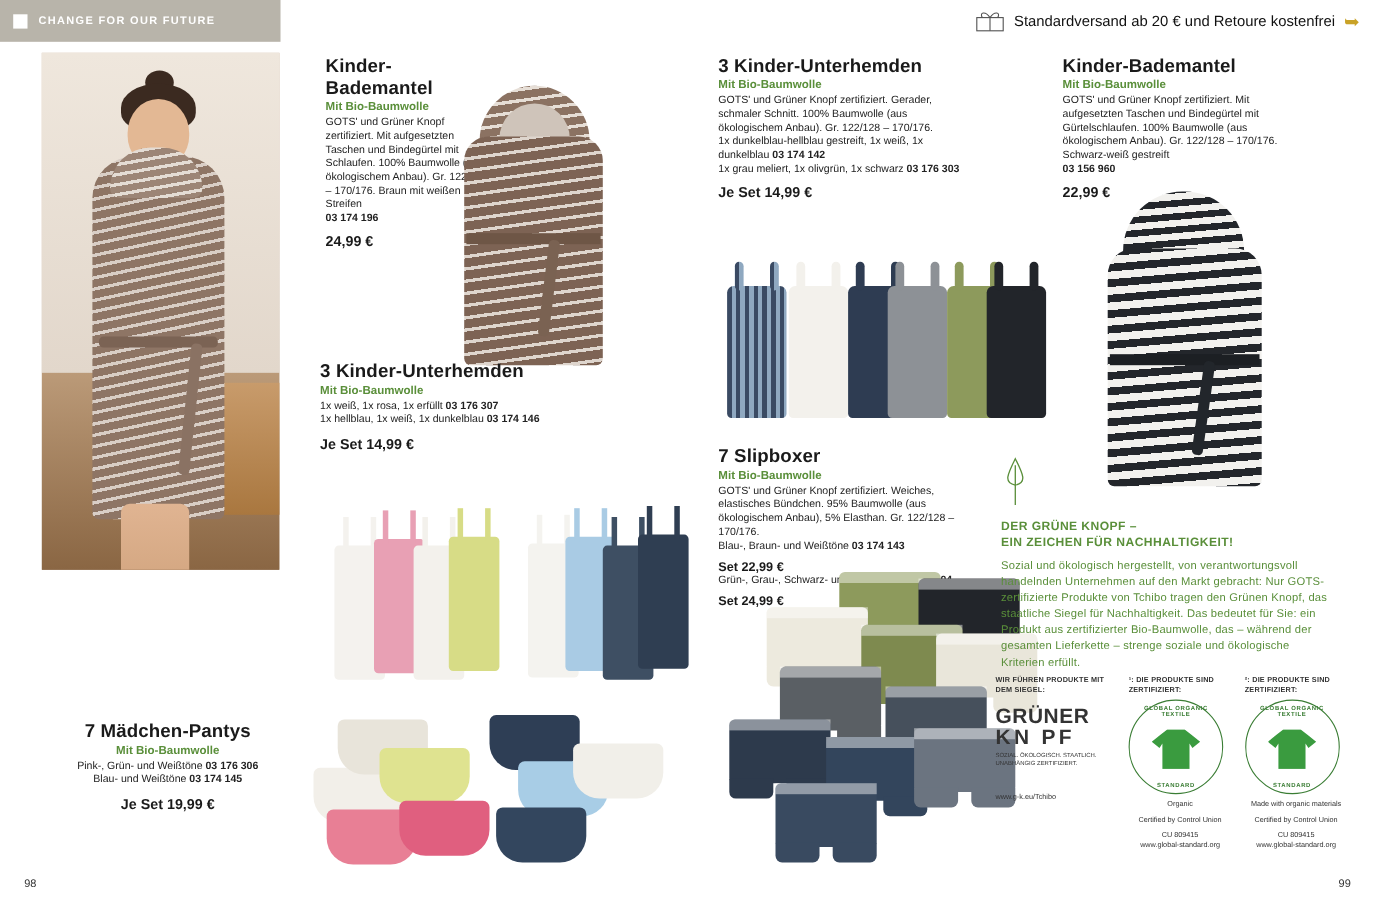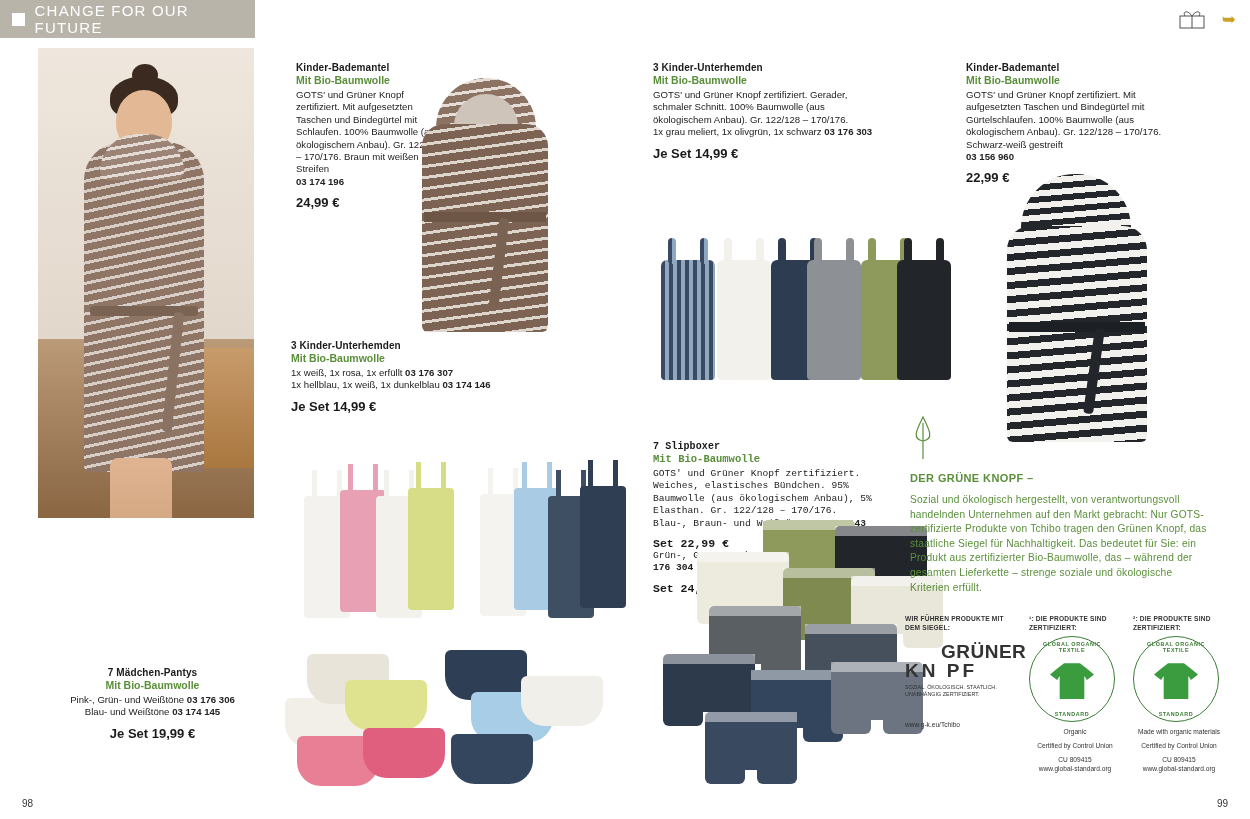--- a/index.html
+++ b/index.html
@@ -16,21 +16,21 @@
 
   
   .topbar-left {
     position:absolute; left:0; top:0; width:255px; height:38px;
     background:#b8b4aa; display:flex; align-items:center;
   }
   .topbar-left .sq {
     width:13px; height:13px; background:#ffffff; margin-left:12px; margin-right:10px;
   }
   .topbar-left .txt {
-    color:#ffffff; font-size:15px; letter-spacing:1.2px; font-weight:400;
+    color:#ffffff; font-size:10px; letter-spacing:1.2px; font-weight:700;
   }
   .topbar-right {
     position:absolute; right:0; top:0; width:600px; height:38px;
     display:flex; align-items:center; justify-content:flex-end;
     padding-right:14px; font-size:13.5px; color:#111;
   }
   .topbar-right .gift { margin-right:9px; opacity:.85; }
   .topbar-right .ribbon { margin-left:8px; color:#c9a227; font-size:17px; }
 
   
@@ -88,21 +88,21 @@
     position:absolute; left:96px; top:236px; width:10px; height:120px;
     background:#8a7263; border-radius:4px; transform:rotate(6deg);
   }
   .hero-photo .table {
     position:absolute; left:132px; top:300px; width:96px; height:120px;
     background:linear-gradient(180deg,#c89b6b,#a9773f);
   }
 
   
   .blk { position:absolute; }
-  .blk h3 { margin:12px 0 1px 0; font-size:10px; font-weight:700; letter-spacing:.1px; }
+  .blk h3 { margin:0 0 1px 0; font-size:17px; font-weight:700; letter-spacing:.1px; }
   .blk .bio { color:#5a8f3a; font-size:10.5px; font-weight:700; margin-bottom:3px; }
   .blk p { margin:0; font-size:9.6px; line-height:12.4px; color:#222; }
   .blk .price { font-size:13px; font-weight:700; margin-top:7px; }
   .blk .price.small { font-size:11.5px; }
   .bold { font-weight:700; }
   .setline { font-size:9.6px; line-height:12.4px; margin-top:6px; }
 
   
   .stage { position:absolute; }
 
@@ -192,21 +192,21 @@
   .gk h4 { margin:0; font-size:11px; font-weight:700; color:#5a8f3a; line-height:14px; letter-spacing:.4px; }
   .gk p { margin:8px 0 0 0; font-size:10.2px; line-height:14.6px; color:#5a8f3a; letter-spacing:.2px; }
 
   .seals { position:absolute; left:905px; top:615px; width:320px; font-size:7.4px; color:#333; }
   .seals .cols { display:flex; gap:12px; }
   .seals .c1 { width:112px; }
   .seals .c2 { width:96px; }
   .seals .c3 { width:96px; }
   .seals .hdr { font-size:6.6px; font-weight:700; line-height:8.6px; letter-spacing:.2px; }
   .gknopf-logo { margin-top:10px; }
-  .gknopf-logo .l1 { font-size:19px; font-weight:700; letter-spacing:.5px; line-height:19px;margin-left:36px; }
+  .gknopf-logo .l1 { font-size:19px; font-weight:700; letter-spacing:.5px; line-height:19px; }
   .gknopf-logo .l2 { font-size:19px; font-weight:700; letter-spacing:3px; line-height:20px; }
   .gknopf-logo .sub { font-size:5.4px; line-height:7px; margin-top:3px; }
   .gots { position:relative; width:86px; height:86px; margin-top:4px; }
   .gots .ring {
     position:absolute; inset:0; border-radius:50%; border:1.5px solid #3a7d34;
   }
   .gots .shirt {
     position:absolute; left:50%; top:50%; transform:translate(-50%,-50%);
     width:44px; height:40px; background:#3a9b3f;
     clip-path:polygon(18% 22%,32% 10%,68% 10%,82% 22%,100% 38%,84% 52%,78% 42%,78% 100%,22% 100%,22% 42%,16% 52%,0% 38%);
@@ -233,20 +233,21 @@
     <div class="txt">CHANGE FOR OUR FUTURE</div>
   </div>
 
   <div class="topbar-right">
     <svg class="gift" width="26" height="20" viewBox="0 0 26 20">
       <rect x="1" y="7" width="24" height="12" fill="none" stroke="#333" stroke-width="1"></rect>
       <line x1="13" y1="7" x2="13" y2="19" stroke="#333" stroke-width="1"></line>
       <path d="M13 7 C9 1, 3 2, 6 7" fill="none" stroke="#333" stroke-width="1"></path>
       <path d="M13 7 C17 1, 23 2, 20 7" fill="none" stroke="#333" stroke-width="1"></path>
     </svg>
+    <span>Standardversand ab 20 € und Retoure kostenfrei</span>
     <span class="ribbon">➥</span>
   </div>
 
   <div class="hero-photo">
     <div class="wall"></div>
     <div class="floor"></div>
     <div class="table"></div>
     <div class="girl">
       <div class="bun"></div>
       <div class="hair"></div>
@@ -324,36 +325,40 @@
     <div class="panty" style="left:186px; top:52px; background:#a8cde6;"></div>
     <div class="panty" style="left:166px; top:94px; background:#33465e;"></div>
     <div class="panty" style="left:236px; top:36px; background:#f1efe9;"></div>
   </div>
 
   <div class="blk" style="left:653px; top:50px; width:220px;">
     <h3>3 Kinder-Unterhemden</h3>
     <div class="bio">Mit Bio-Baumwolle</div>
     <p>GOTS' und Grüner Knopf zertifiziert. Gerader, schmaler Schnitt. 100% Baumwolle (aus ökologischem Anbau). Gr. 122/128 – 170/176.</p>
     <p>
+      <span>1x dunkelblau-hellblau gestreift, 1x weiß, 1x dunkelblau</span>
+      <span class="bold">03 174 142</span>
+    </p>
+    <p>
       <span>1x grau meliert, 1x olivgrün, 1x schwarz</span>
       <span class="bold">03 176 303</span>
     </p>
     <div class="price">Je Set 14,99 €</div>
   </div>
 
   <div class="stage tanks">
     <div class="tank" style="left:6px;   background:repeating-linear-gradient(90deg,#3a4a63 0 4px,#8fa8c0 4px 8px);"></div>
     <div class="tank" style="left:62px;  background:#f3f1ec;"></div>
     <div class="tank" style="left:116px; background:#2e3c52;"></div>
     <div class="tank" style="left:152px; background:#8d9196;"></div>
     <div class="tank" style="left:206px; background:#8d9a5c;"></div>
     <div class="tank" style="left:242px; background:#22252a;"></div>
   </div>
 
-  <div class="blk" style="left:653px; top:429px; width:222px;font-family:Liberation Mono, monospace;">
+  <div class="blk" style="left:653px; top:405px; width:222px;">
     <h3>7 Slipboxer</h3>
     <div class="bio">Mit Bio-Baumwolle</div>
     <p>GOTS' und Grüner Knopf zertifiziert. Weiches, elastisches Bündchen. 95% Baumwolle (aus ökologischem Anbau), 5% Elasthan. Gr. 122/128 – 170/176.</p>
     <p>
       <span>Blau-, Braun- und Weißtöne</span>
       <span class="bold">03 174 143</span>
     </p>
     <div class="price small">Set 22,99 €</div>
     <p class="setline">
       <span>Grün-, Grau-, Schwarz- und Weißtöne</span>
@@ -435,20 +440,21 @@
     <div class="belt"></div>
     <div class="knot"></div>
   </div>
 
   <div class="gk">
     <svg class="tree" viewBox="0 0 26 44">
       <path d="M13 2 C6 16, 2 24, 13 26 C24 24, 20 16, 13 2 Z" fill="none" stroke="#5a8f3a" stroke-width="1.2"></path>
       <line x1="13" y1="8" x2="13" y2="44" stroke="#5a8f3a" stroke-width="1.2"></line>
     </svg>
     <h4>DER GRÜNE KNOPF –</h4>
+    <h4>EIN ZEICHEN FÜR NACHHALTIGKEIT!</h4>
     <p>Sozial und ökologisch hergestellt, von verantwortungsvoll handelnden Unternehmen auf den Markt gebracht: Nur GOTS-zertifizierte Produkte von Tchibo tragen den Grünen Knopf, das staatliche Siegel für Nachhaltigkeit. Das bedeutet für Sie: ein Produkt aus zertifizierter Bio-Baumwolle, das – während der gesamten Lieferkette – strenge soziale und ökologische Kriterien erfüllt.</p>
   </div>
 
   <div class="seals">
     <div class="cols">
       <div class="c1">
         <div class="hdr">WIR FÜHREN PRODUKTE MIT DEM SIEGEL:</div>
         <div class="gknopf-logo">
           <div class="l1">GRÜNER</div>
           <div class="l2">KN  PF</div>

